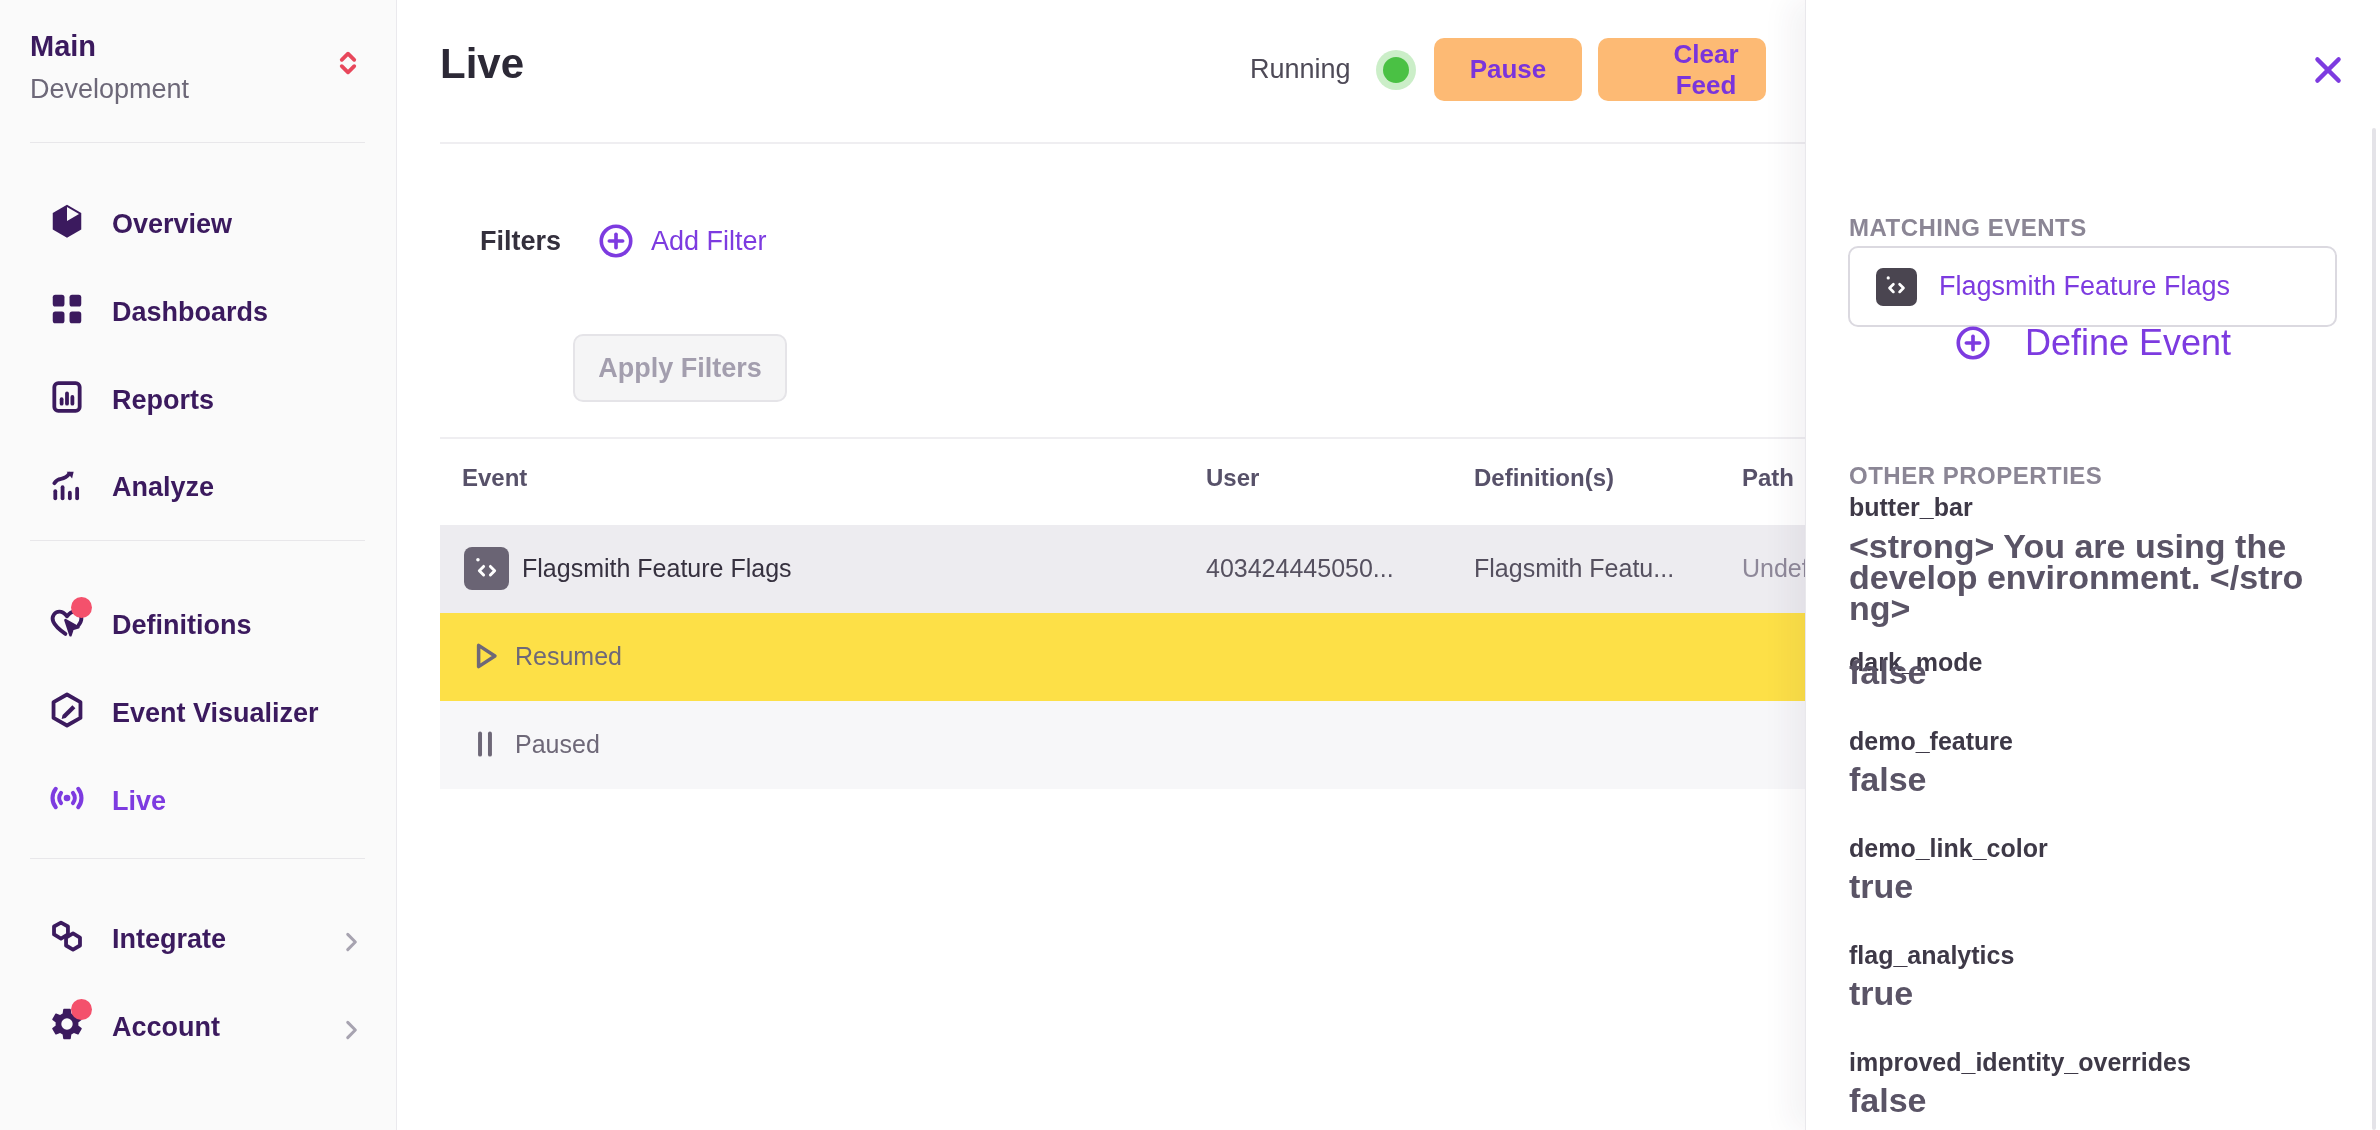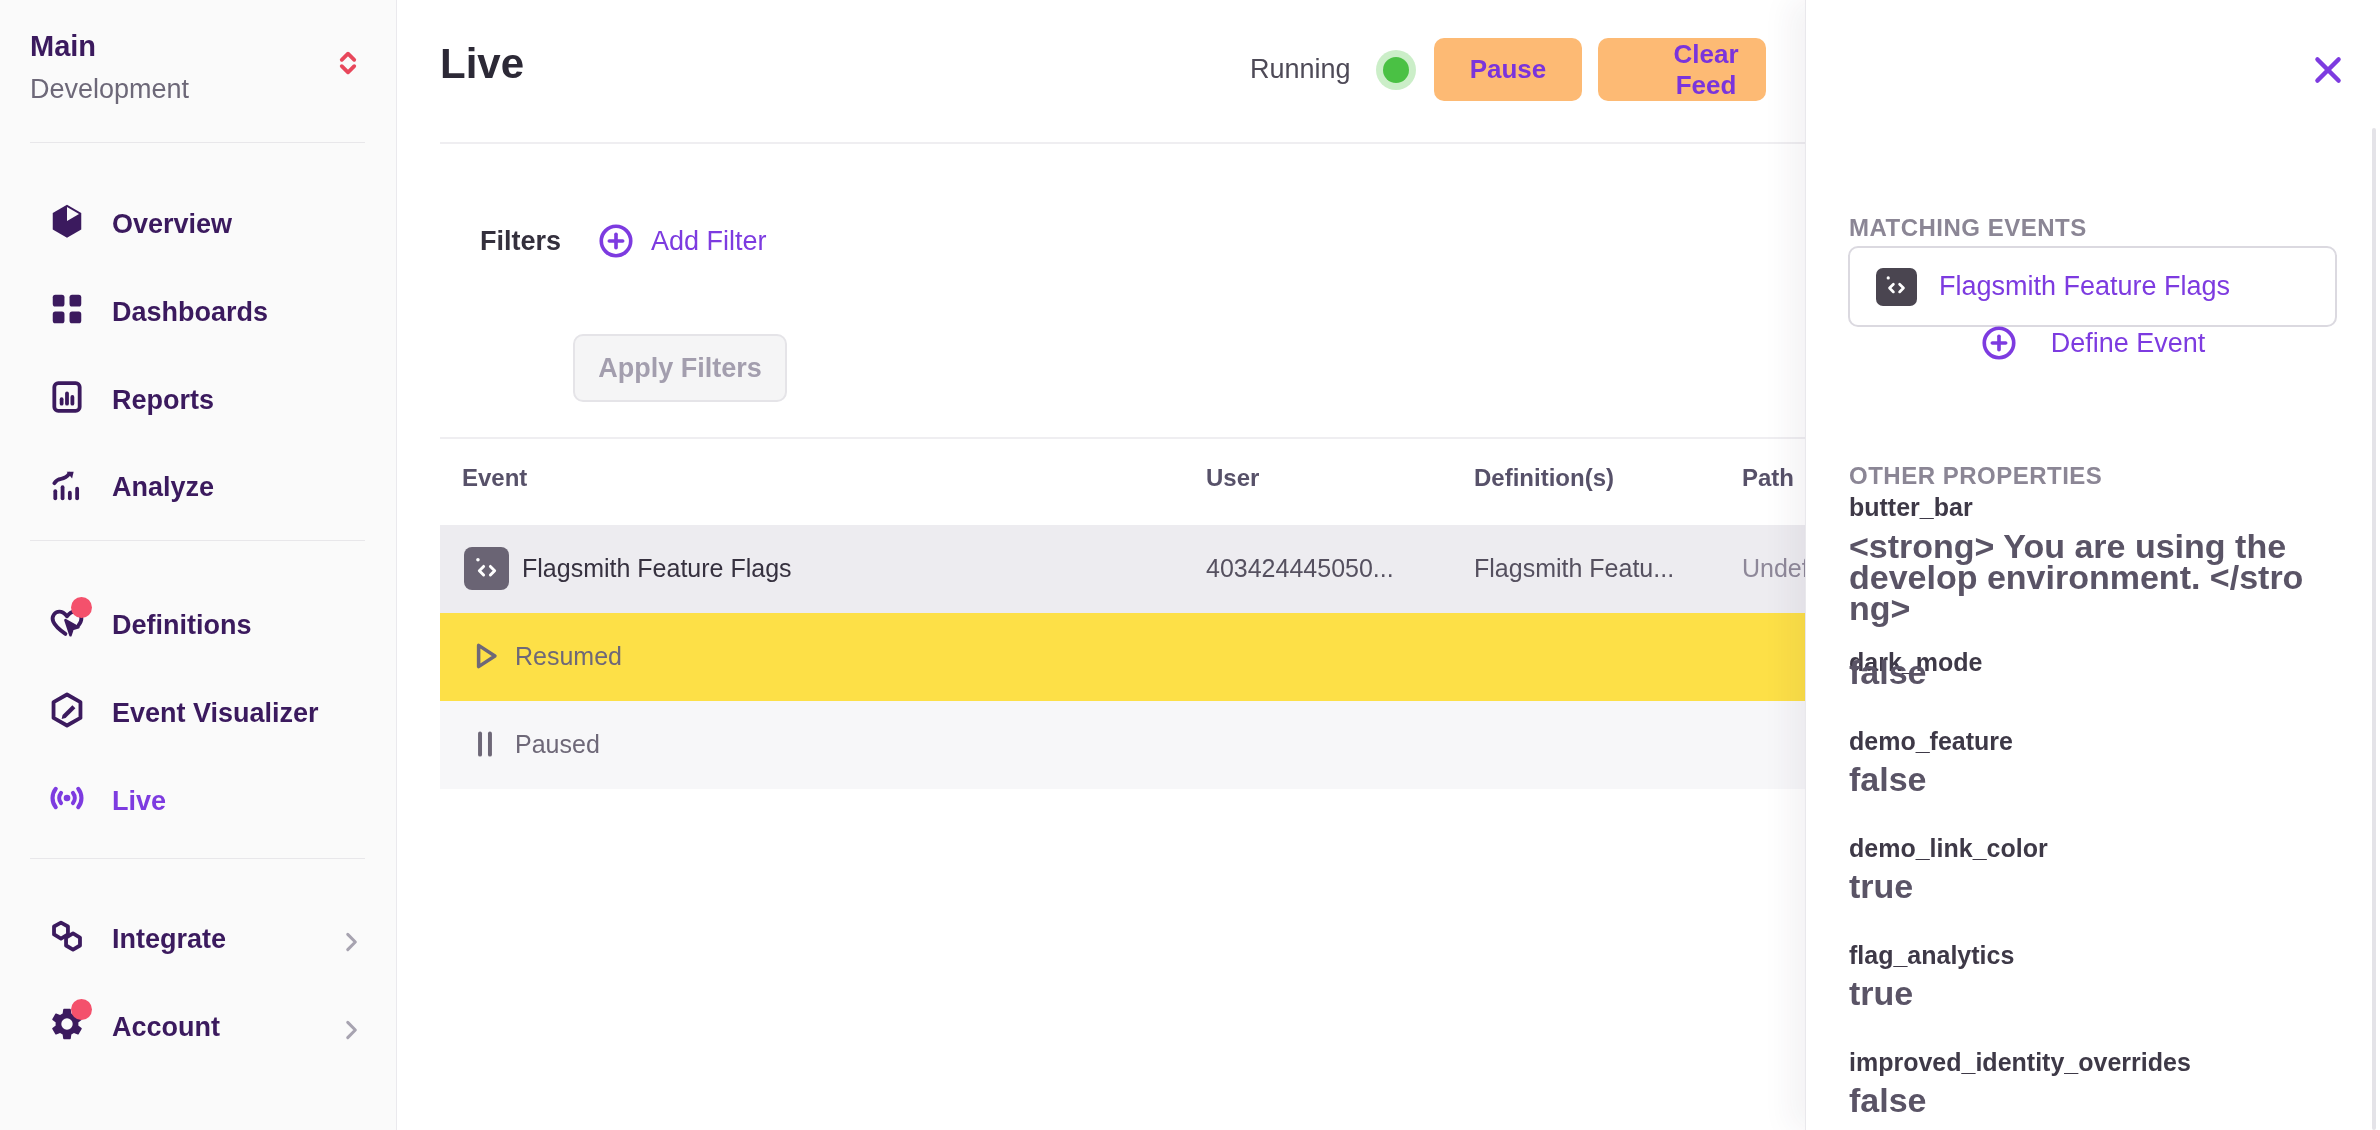--- a/index.html
+++ b/index.html
@@ -66,21 +66,21 @@
   .sec-title { position:absolute; left:43px; font-size:24px; font-weight:bold; color:#8b8695; letter-spacing:.5px;margin-top:42px; }
   .match-card { position:absolute; left:42px; top:246px; width:489px; height:81px; border:2px solid #dbd9e0;
                 border-radius:10px; background:#fff; display:flex; align-items:center; padding-left:26px; cursor:pointer; }
   .match-card .code-chip { width:41px; height:38px; border-radius:7px; background:#4a4550;
                 display:flex; align-items:center; justify-content:center; }
   .match-card .code-chip svg { width:31px; height:31px; }
   .match-card .mlabel { margin-left:22px; font-size:27px; color:#7d3be0; }
   .define-event { position:absolute; left:42px; top:318px; width:489px; height:50px; display:flex;
                   align-items:center; justify-content:center; color:#7d3be0; cursor:pointer; }
   .define-event svg { width:38px; height:38px; }
-  .define-event .dlabel { margin-left:33px; font-size:27px; }
+  .define-event .dlabel { margin-left:33px; font-size:36px; }
   .prop-name { position:absolute; left:43px; font-size:25px; font-weight:bold; color:#3e3947; }
   .prop-val  { position:absolute; left:43px; font-size:34px; color:#5a5466; width:458px;
                word-break:break-all; line-height:31px;font-weight:bold; }
   .panel-scroll { position:absolute; left:566px; top:128px; width:4px; bottom:0; background:#e4e3e8;
                   border-radius:2px; cursor:pointer; }
 </style>
 </head>
 <body>
 
 <div id="sidebar">

